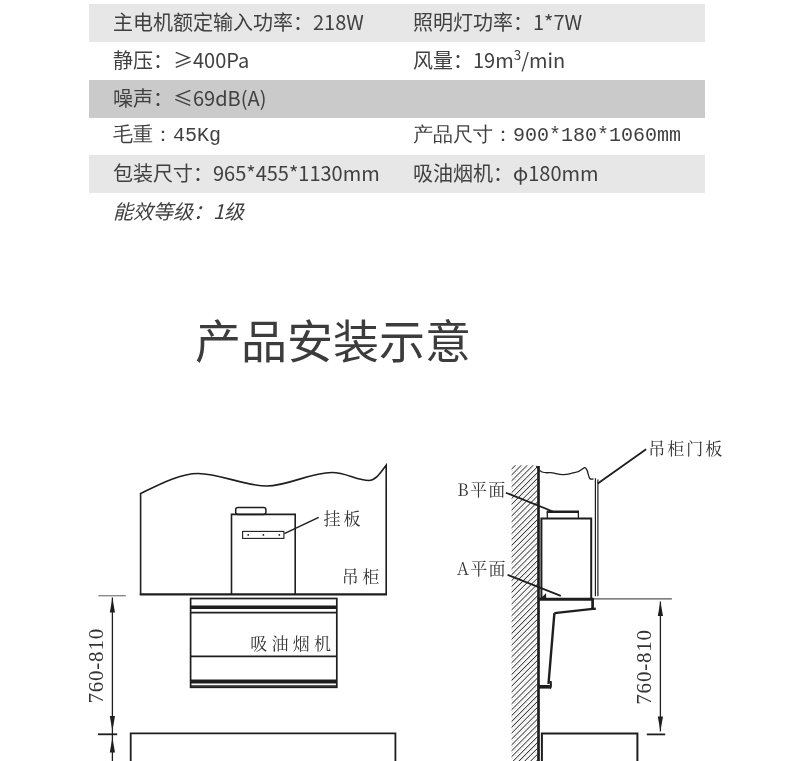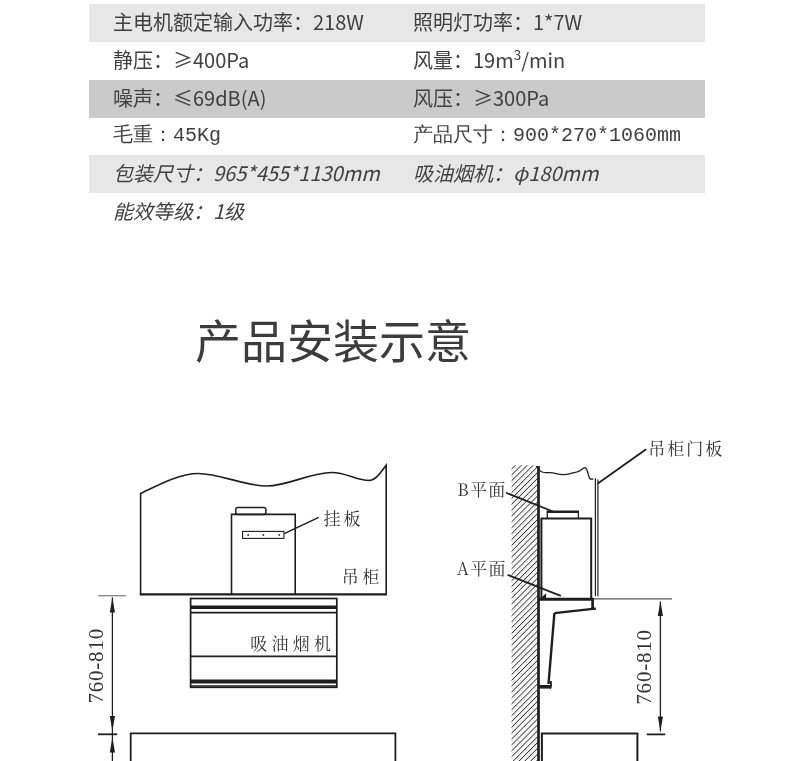--- a/index.html
+++ b/index.html
@@ -16,27 +16,26 @@
 <div class="row rt" style="top:4px;height:38px;background:#e7e7e7;">
   <span class="c1">主电机额定输入功率：218W</span>
   <span class="c2">照明灯功率：1*7W</span>
 </div>
 <div class="row rt" style="top:42px;height:53px;background:#ffffff;">
   <span class="c1">静压：≥400Pa</span>
   <span class="c2">风量：19m<span style="font-size:13.5px;line-height:0;vertical-align:8px;">3</span>/min</span>
 </div>
 <div class="row rt" style="top:80px;height:46px;background:#cacaca;">
   <span class="c1">噪声：≤69dB(A)</span>
-  <span class="c2">风压：≥300Pa</span>
 </div>
 <div class="row rt" style="top:118px;height:37px;background:#ffffff;font-family:Liberation Mono, monospace;">
   <span class="c1">毛重：45Kg</span>
-  <span class="c2">产品尺寸：900*270*1060mm</span>
+  <span class="c2">产品尺寸：900*180*1060mm</span>
 </div>
-<div class="row rt" style="top:155px;height:38px;background:#e7e7e7;font-style:italic;">
+<div class="row rt" style="top:155px;height:38px;background:#e7e7e7;">
   <span class="c1">包装尺寸：965*455*1130mm</span>
   <span class="c2">吸油烟机：φ180mm</span>
 </div>
 <div class="row rt" style="top:193px;height:37px;background:#ffffff;font-style:italic;">
   <span class="c1">能效等级：1级</span>
 </div>
 
 <div id="title">产品安装示意</div>
 
 <svg width="790" height="761" viewBox="0 0 790 761">

